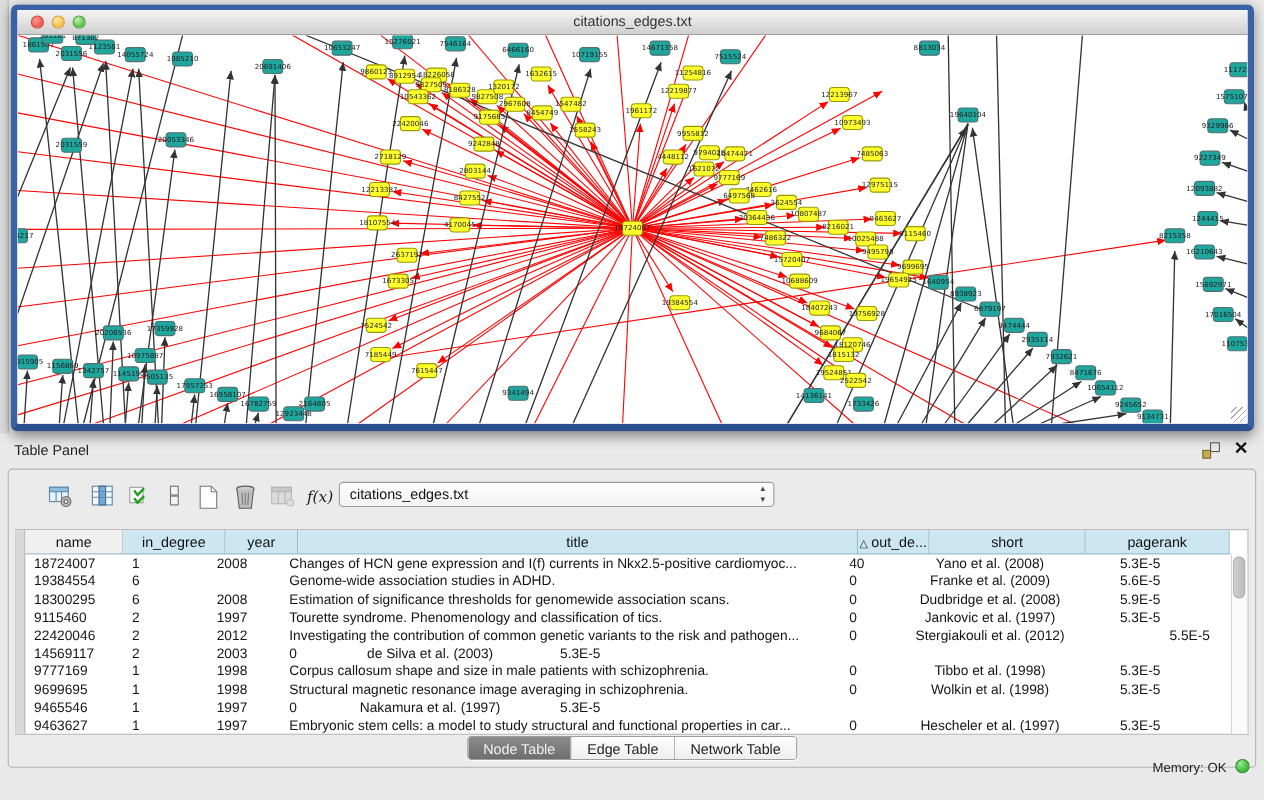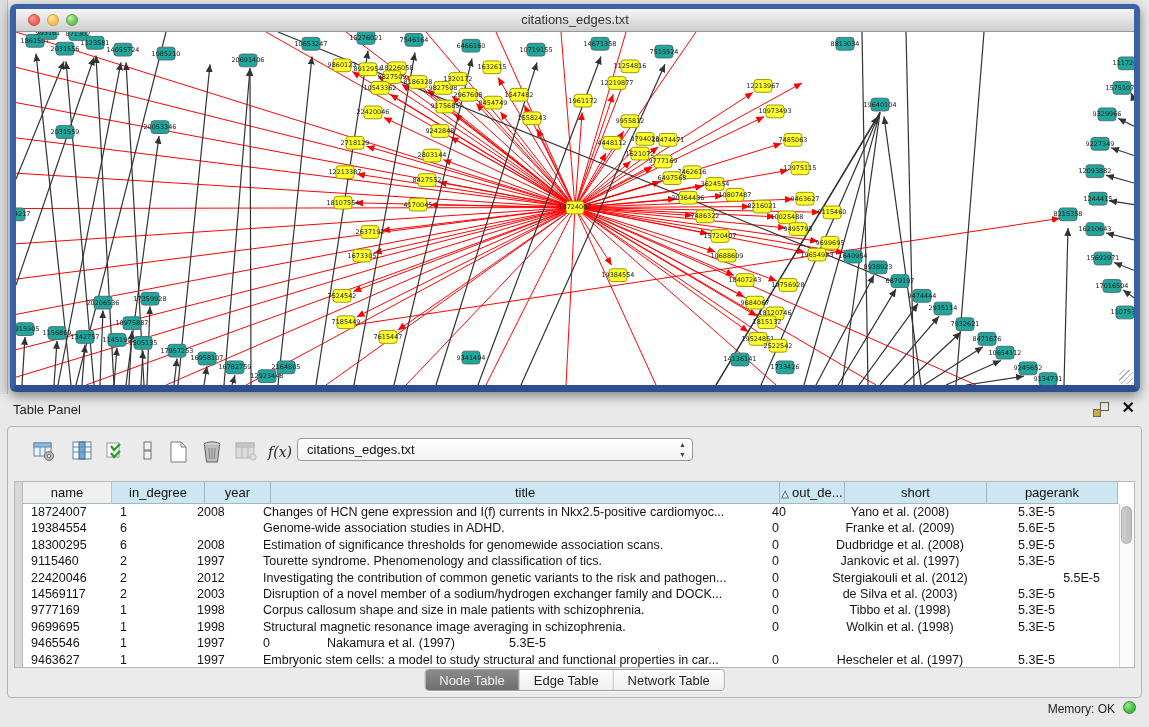--- a/index.html
+++ b/index.html
@@ -33,21 +33,21 @@
   .float-ic { position:absolute; right:40px; top:6px; width:16px; height:15px; cursor:pointer; }
   .float-ic .sq1 { position:absolute; left:0; bottom:0; width:8px; height:8px;
     background:#c9a94e; border:1px solid #6e6e3e; }
   .float-ic .sq2 { position:absolute; right:0; top:0; width:9px; height:9px;
     background:transparent; border:1px solid #5c5c46; }
   .close-ic { position:absolute; right:14px; top:2px; font-size:16px; font-weight:bold;
     color:#111; cursor:pointer; }
 
   .tp-panel { position:absolute; left:7px; top:426px; width:1135px; height:272px;
     background:#ebebeb; border:1px solid #b2b2b2; border-radius:4px; }
-  .toolbar { position:absolute; left:13px; top:8px; height:36px; width:1100px; }
+  .toolbar { position:absolute; left:24px; top:8px; height:36px; width:1100px; }
   .tbtn { position:absolute; top:2px; width:30px; height:30px; text-align:center; cursor:pointer; }
   .fx { font-family:"DejaVu Serif", serif; font-style:italic; font-size:14px;
     color:#1a1a1a; line-height:30px; }
   .combo { position:absolute; left:276px; top:3px; width:396px; height:23px;
     background:linear-gradient(#ffffff,#f2f2f2); border:1px solid #9b9b9b; border-radius:4px;
     font-size:13px; color:#111; line-height:21px; padding-left:9px; cursor:pointer; }
   .combo .stepper { position:absolute; right:6px; top:1px; font-size:7px; line-height:10px;
     color:#444; text-align:center; }
 
   .tablewrap { position:absolute; left:6px; top:54px; width:1121px; height:187px;
@@ -73,21 +73,21 @@
 
   .tabbar { position:absolute; left:50%; transform:translateX(-50%); bottom:6px;
     display:flex; height:22px; border:1px solid #9e9e9e; border-radius:4px;
     overflow:hidden; background:#fff; box-shadow:0 1px 0 rgba(255,255,255,.7); }
   .tab { font-size:13px; line-height:21px; padding:0 14px; color:#222;
     background:linear-gradient(#fdfdfd,#efefef); border-right:1px solid #b5b5b5; cursor:pointer; }
   .tab:last-child { border-right:none; }
   .tab.sel { background:linear-gradient(#8b8b8b,#6e6e6e); color:#f2f2f2; }
 
   
-  .statusbar { position:absolute; left:0; bottom:5px; width:1149px; height:27px; }
+  .statusbar { position:absolute; left:0; bottom:16px; width:1149px; height:27px; }
   .mem { position:absolute; right:34px; top:7px; font-size:12px; color:#222; }
   .memdot { position:absolute; right:13px; top:6px; width:13px; height:13px; border-radius:50%;
     background:radial-gradient(circle at 35% 30%, #9fe88f, #3cba3c 65%); border:1px solid #2e8a2e; }
 
   
   .tbtn svg { display:block; margin:3px auto 0; }
 </style>
 </head>
 <body>
 
@@ -638,21 +638,20 @@
             <div class="td" style="width: 66px;">2012</div>
             <div class="td" style="width: 509px;">Investigating the contribution of common genetic variants to the risk and pathogen...</div>
             <div class="td" style="width: 65px;">0</div>
             <div class="td center" style="width: 142px;">Stergiakouli et al. (2012)</div>
             <div class="td center" style="width: 131px; text-align: right;">5.5E-5</div>
           </div>
           <div class="tr">
             <div class="td" style="width: 89px;">14569117</div>
             <div class="td" style="width: 77px;">2</div>
             <div class="td" style="width: 66px;">2003</div>
-            <div class="td" style="width: 509px;">Disruption of a novel member of a sodium/hydrogen exchanger family and DOCK...</div>
             <div class="td" style="width: 65px;">0</div>
             <div class="td center" style="width: 142px;">de Silva et al. (2003)</div>
             <div class="td center" style="width: 131px;">5.3E-5</div>
           </div>
           <div class="tr">
             <div class="td" style="width: 89px;">9777169</div>
             <div class="td" style="width: 77px;">1</div>
             <div class="td" style="width: 66px;">1998</div>
             <div class="td" style="width: 509px;">Corpus callosum shape and size in male patients with schizophrenia.</div>
             <div class="td" style="width: 65px;">0</div>

